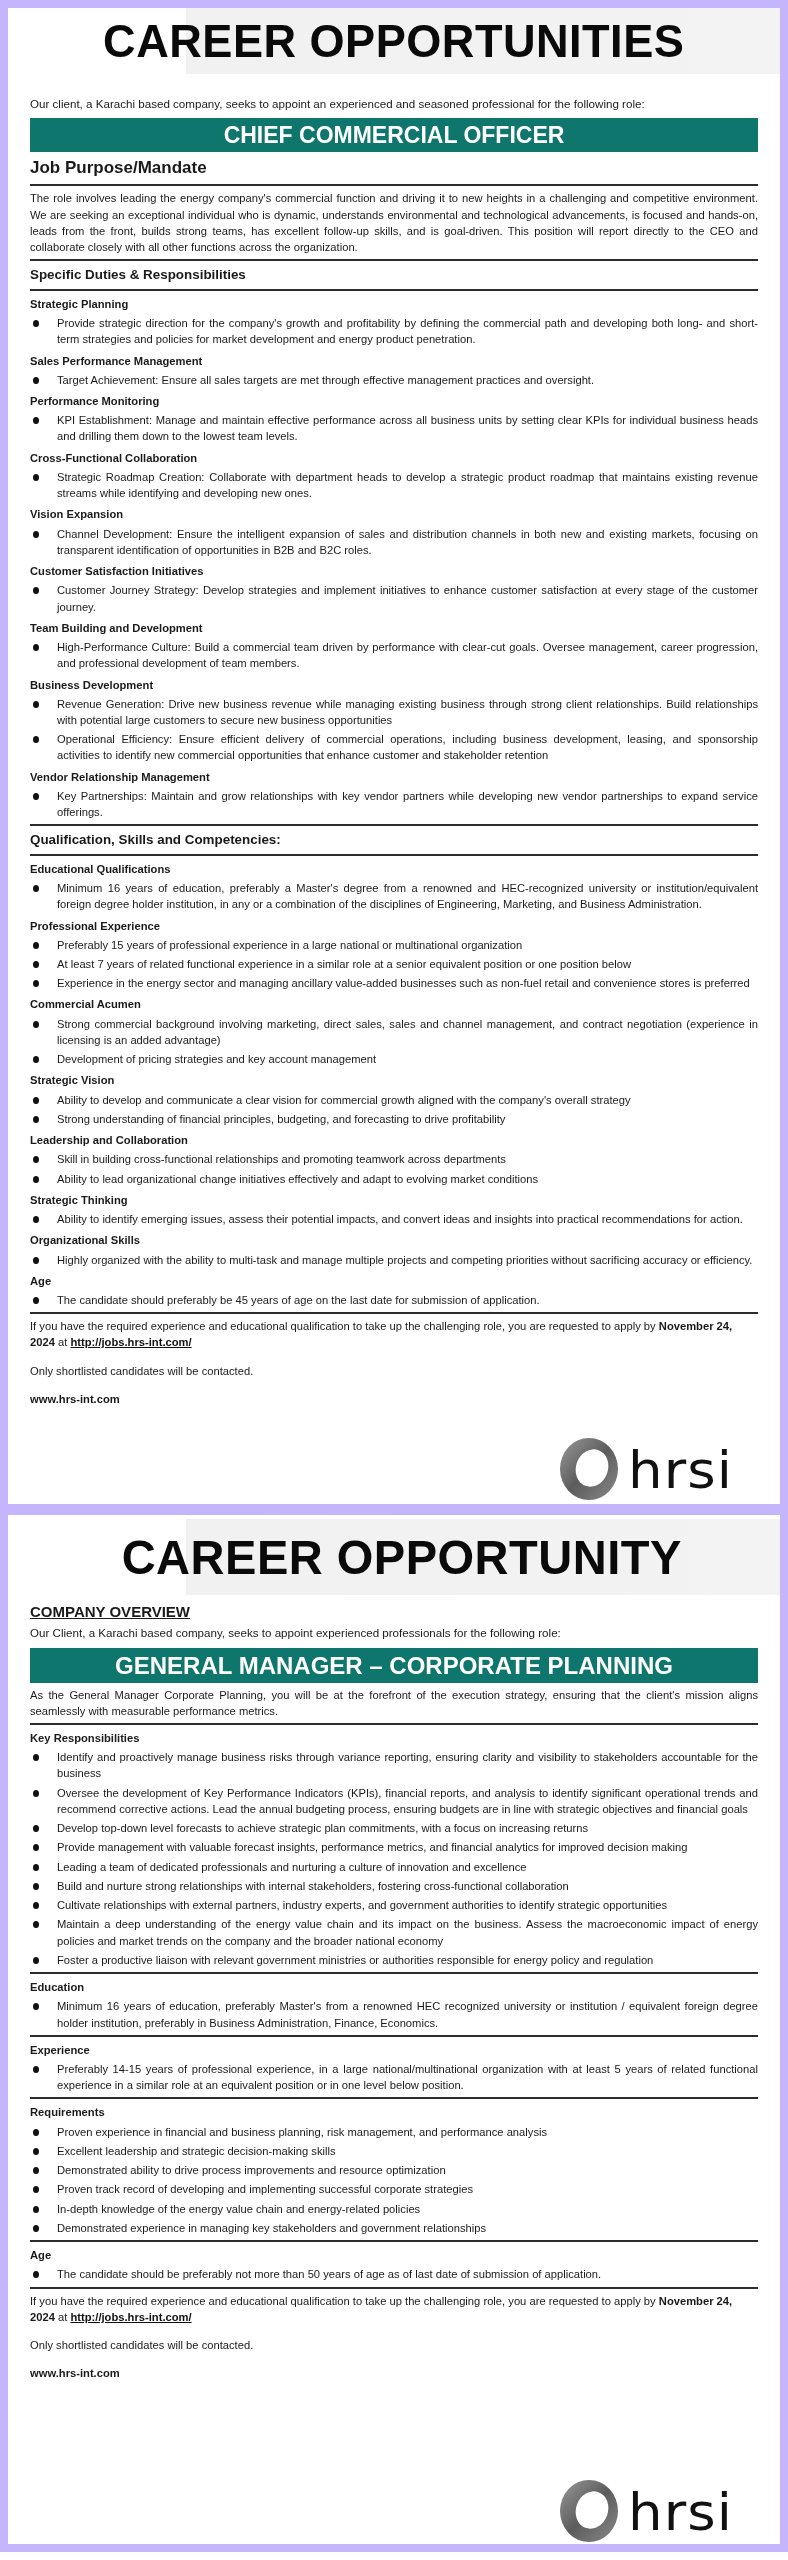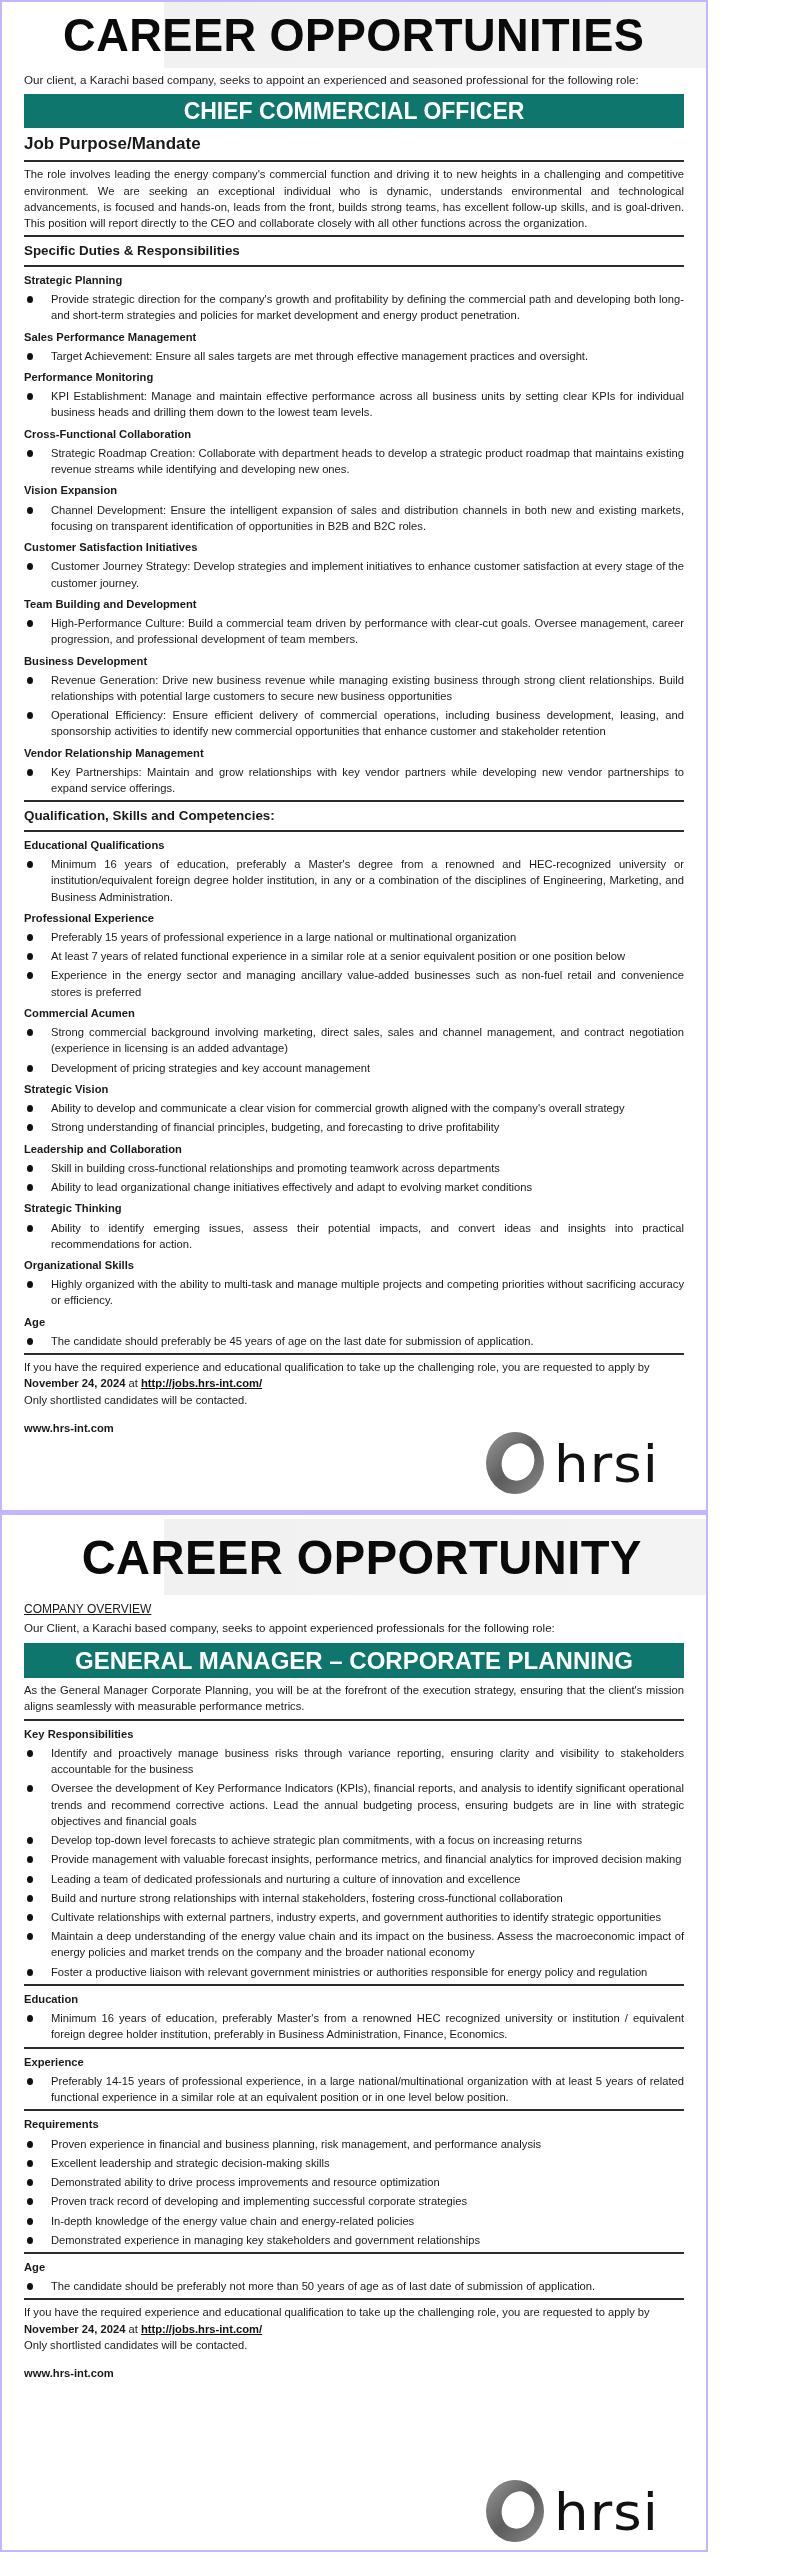--- a/index.html
+++ b/index.html
@@ -5,22 +5,22 @@
   * { box-sizing: border-box; margin: 0; padding: 0; }
   html, body { width: 788px; background: #ffffff; }
   body {
     font-family: "Liberation Sans", "DejaVu Sans", sans-serif;
     color: #1a1a1a;
     font-size: 11.2px;
     line-height: 1.45;
   }
   .ad {
     position: relative;
-    width: 708px;
-    border: 2px solid #c4b5fd;
+    width: 788px;
+    border: 8px solid #c4b5fd;
     background: #fff;
     padding: 0 22px 0 22px;
     overflow: hidden;
   }
   .ad1 { height: 1512px; }
   .ad2 { height: 1040px; border-top-width: 3px; }
 
   .banner {
     position: relative;
     text-align: center;
@@ -34,27 +34,27 @@
     font-weight: bold;
     font-size: 47px;
     letter-spacing: 0.5px;
     line-height: 66px;
     color: #0a0a0a;
     transform: scaleX(0.96);
     display: inline-block;
   }
   .ad2 .banner-title { font-size: 49px; line-height: 76px; }
 
-  .intro { margin-top: 4px; font-size: 11.6px; }
+  .intro { margin-top: 22px; font-size: 11.6px; }
   .ad2 .intro { margin-top: 2px; }
   .overview-label {
     margin-top: 6px;
-    font-weight: normal;
+    font-weight: bold;
     text-decoration: underline;
-    font-size: 12px;
+    font-size: 15px;
   }
   .role-bar {
     background: #0f766e;
     color: #ffffff;
     text-align: center;
     font-weight: bold;
     font-size: 23px;
     height: 34px;
     line-height: 34px;
     margin-top: 5px;
@@ -82,21 +82,21 @@
     top: 5px;
     width: 6px;
     height: 7px;
     background: #111;
     border-radius: 50%;
   }
 
   .apply { margin-top: 4px; }
   .apply b { font-weight: bold; }
   .apply a { color: #111; font-weight: bold; text-decoration: underline; }
-  .shortlist { }
+  .shortlist { margin-top: 12px; }
   .website { margin-top: 12px; font-weight: bold; }
 
   .logo {
     position: absolute;
     right: 22px;
     width: 200px;
     height: 66px;
   }
   .ad1 .logo { top: 1428px; }
   .ad2 .logo { top: 2480px; }

